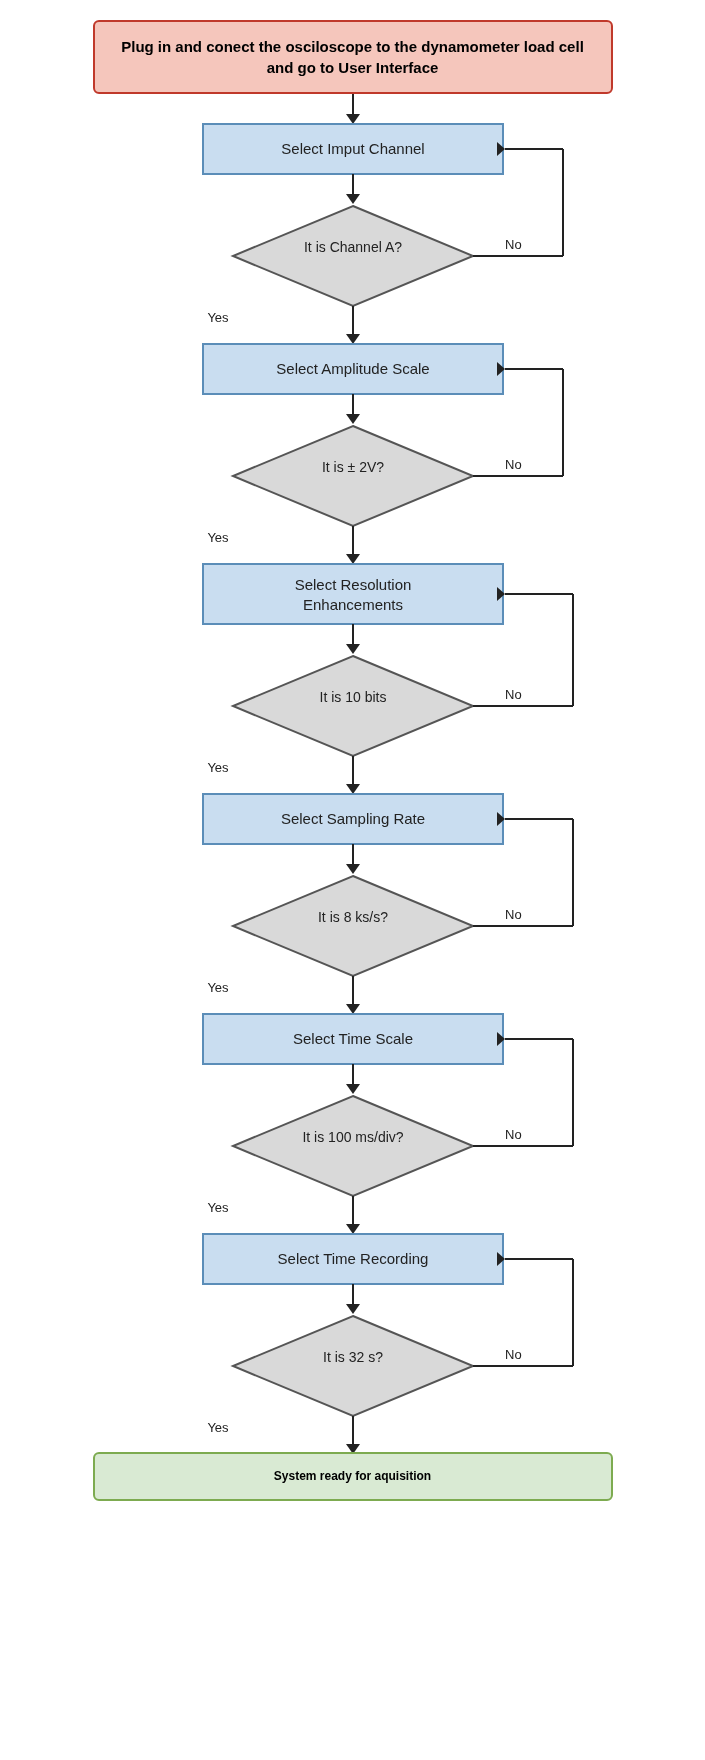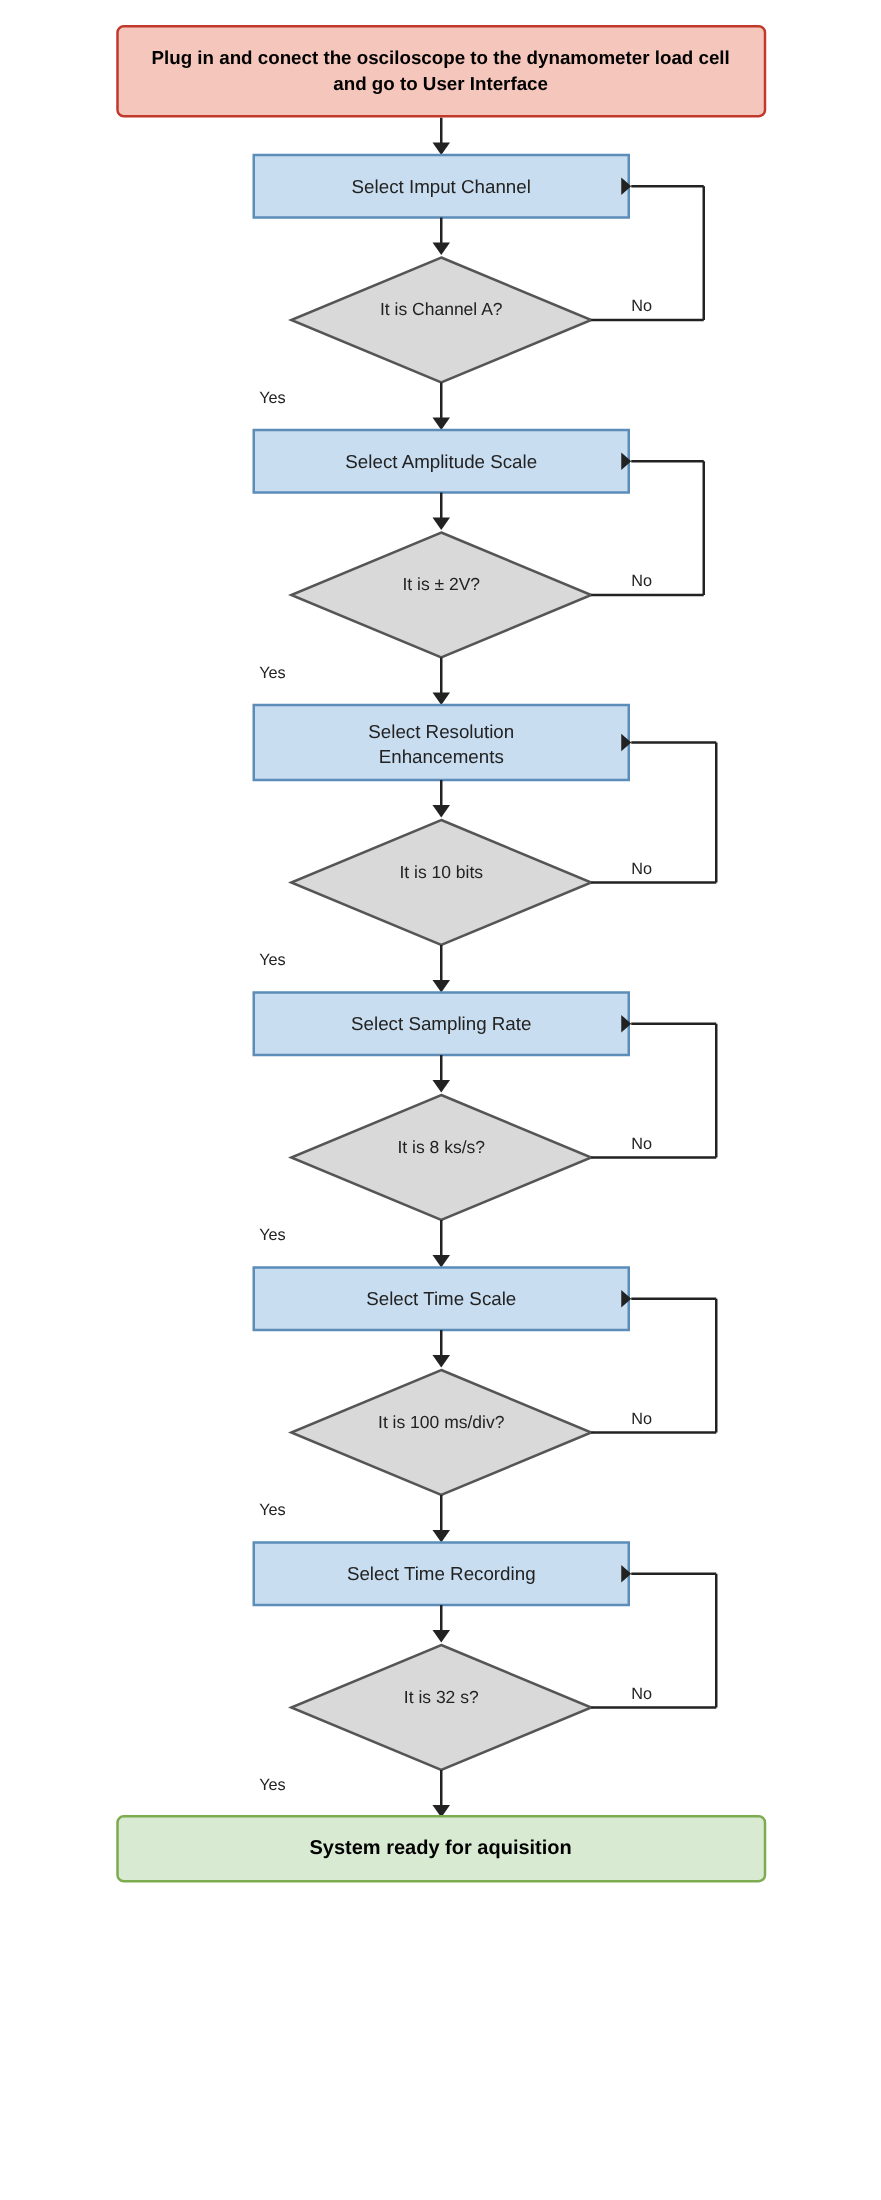--- a/index.html
+++ b/index.html
@@ -31,21 +31,21 @@
       width: 520px;
       line-height: 1.4;
     }
     .terminal-box-end {
       border: 2px solid #7dab50;
       background: #d9ead3;
       border-radius: 6px;
       padding: 14px 24px;
       text-align: center;
       font-weight: bold;
-      font-size: 16px;
+      font-size: 12px;
       width: 520px;
       line-height: 1.4;
     }
   </style>
 </head>
 <body>
 
 <div class="flowchart">
 
   <div class="terminal-box">

